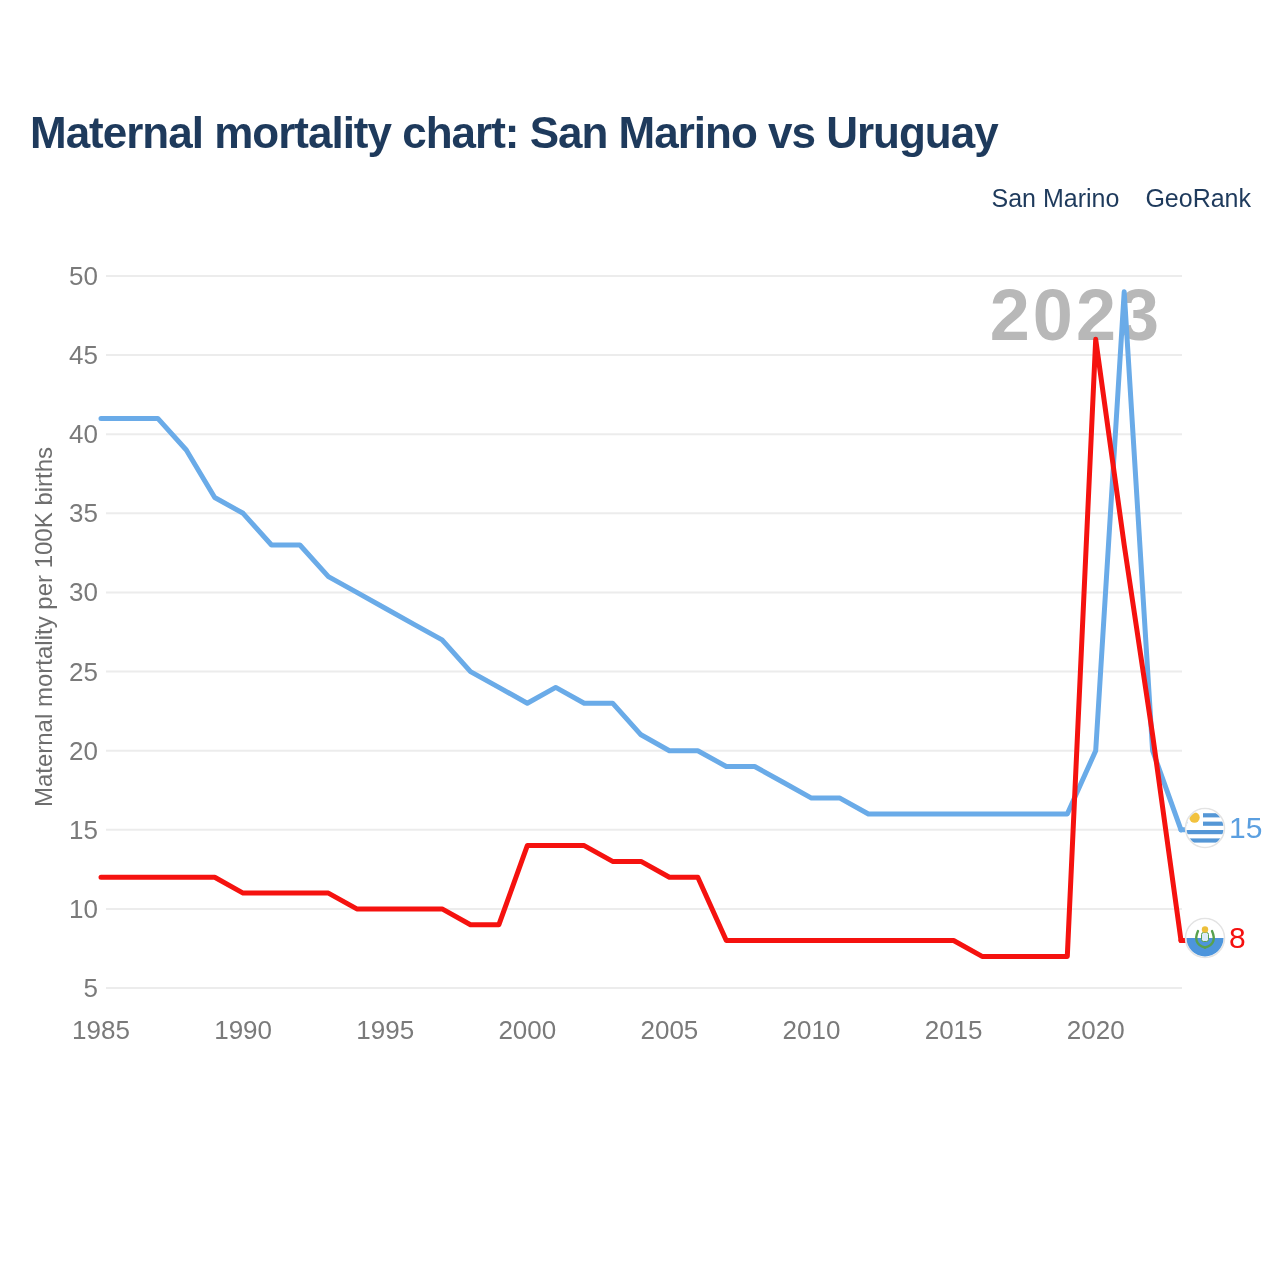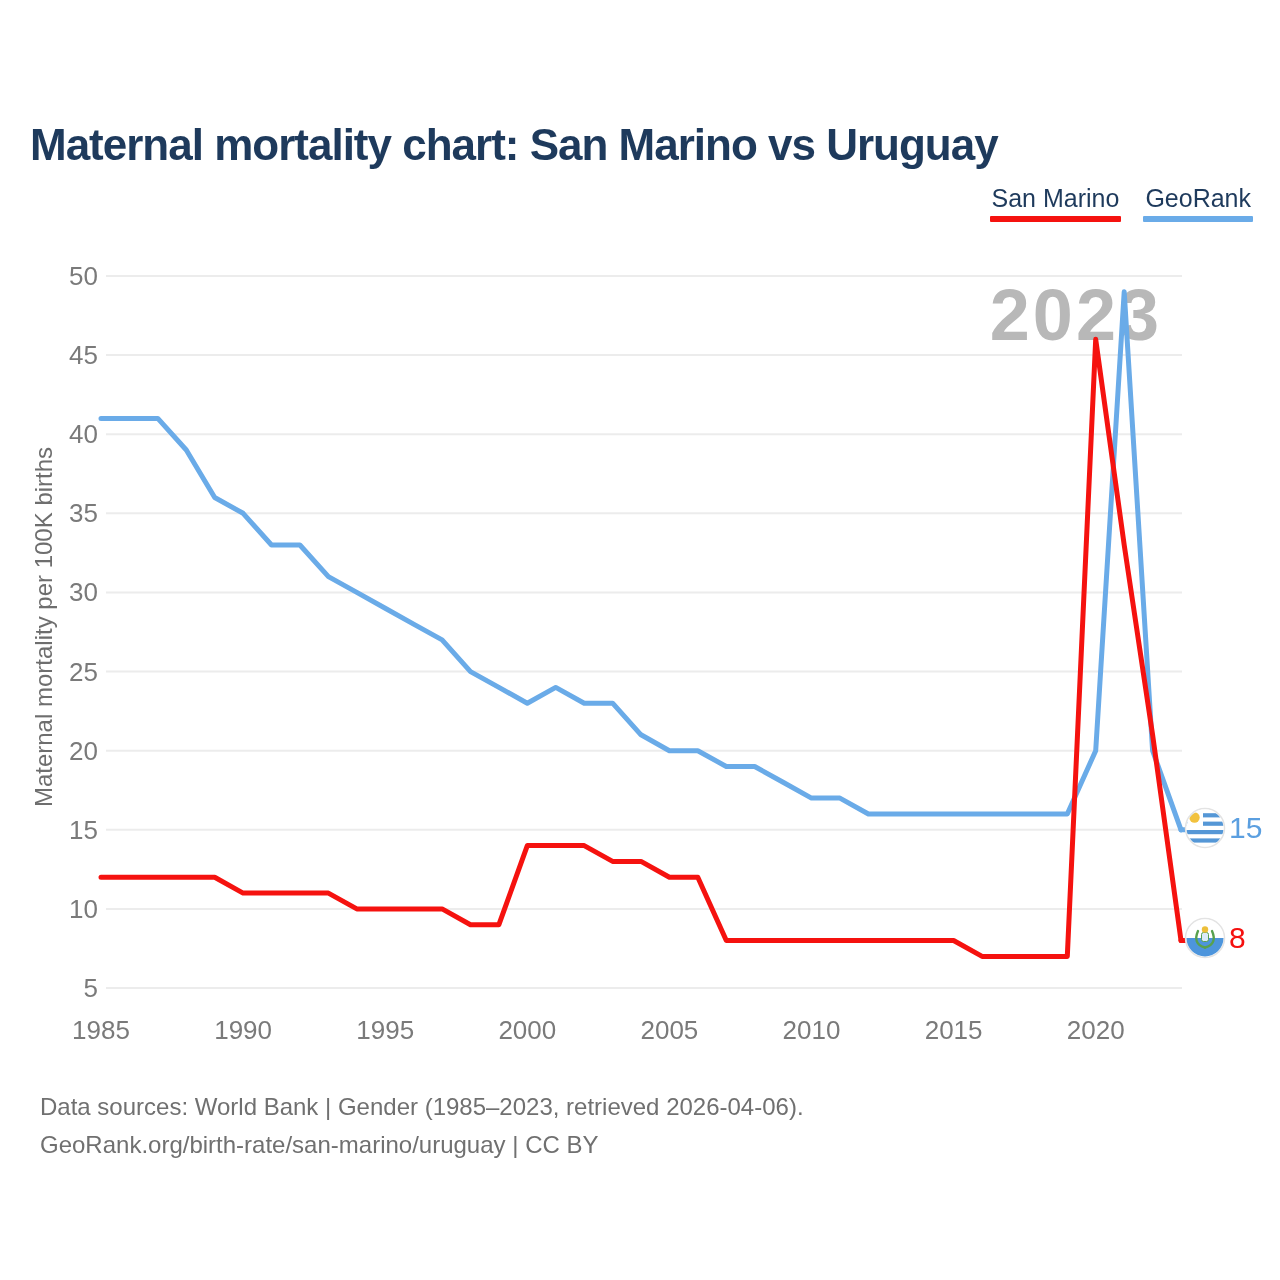--- a/index.html
+++ b/index.html
@@ -1,21 +1,21 @@
 <!DOCTYPE html>
 <html><head>
 <meta charset="utf-8">
 <style>
   html,body{margin:0;padding:0;background:#ffffff;width:1280px;height:1280px;overflow:hidden;
     font-family:"Liberation Sans","DejaVu Sans",sans-serif;}
   #page{position:relative;width:1280px;height:1280px;background:#ffffff;}
   #title{position:absolute;left:30px;top:108px;font-size:44px;font-weight:700;letter-spacing:-1px;
-    color:#1e3a5c;white-space:nowrap;margin-top:12px;}
+    color:#1e3a5c;white-space:nowrap;}
   #legend{position:absolute;top:184px;right:27px;display:flex;gap:22px;}
-  .legend-item{display:flex;flex-direction:column;align-items:stretch;cursor:pointer;}
+  .legend-item{display:flex;flex-direction:row;align-items:stretch;cursor:pointer;}
   .legend-label{font-size:25px;color:#1e3a5c;white-space:nowrap;padding:0 2px;}
   .legend-bar{height:6px;margin-top:3px;border-radius:1px;}
   #chart-svg{position:absolute;left:0;top:0;}
   .tick-label{font-size:26px;fill:#7a7a7a;}
   #watermark{font-size:72px;font-weight:600;fill:#b8b8b8;letter-spacing:3px;}
   .end-label{font-size:30px;}
   #y-axis-title{position:absolute;left:44px;top:627px;transform:translate(-50%,-50%) rotate(-90deg);
     font-size:24px;color:#6e6e6e;white-space:nowrap;}
   #footer{position:absolute;left:40px;top:1088px;font-size:24px;line-height:38px;color:#707070;}
 </style>
@@ -108,18 +108,14 @@
         <path d="M 1212 931 C 1215.5 939 1214 945 1205 947.5" fill="none" stroke="#58a14e" stroke-width="2.4" stroke-linecap="round"></path>
         <rect x="1201.5" y="932.5" width="7" height="9" rx="2" fill="#dbeaf8" stroke="#58a14e" stroke-width="1"></rect>
         <circle cx="1205" cy="929.5" r="3.2" fill="#edbf3a"></circle>
       </g>
     </g>
     <text class="end-label" id="end-label-san-marino" x="1229" y="948" fill="#f5100f">8</text>
   </svg>
 
   <div id="y-axis-title">Maternal mortality per 100K births</div>
 
-  <div id="footer">
-    <div>Data sources: World Bank | Gender (1985–2023, retrieved 2026-04-06).</div>
-    <div>GeoRank.org/birth-rate/san-marino/uruguay | CC BY</div>
-  </div>
 
 </div>
 
 </body></html>

